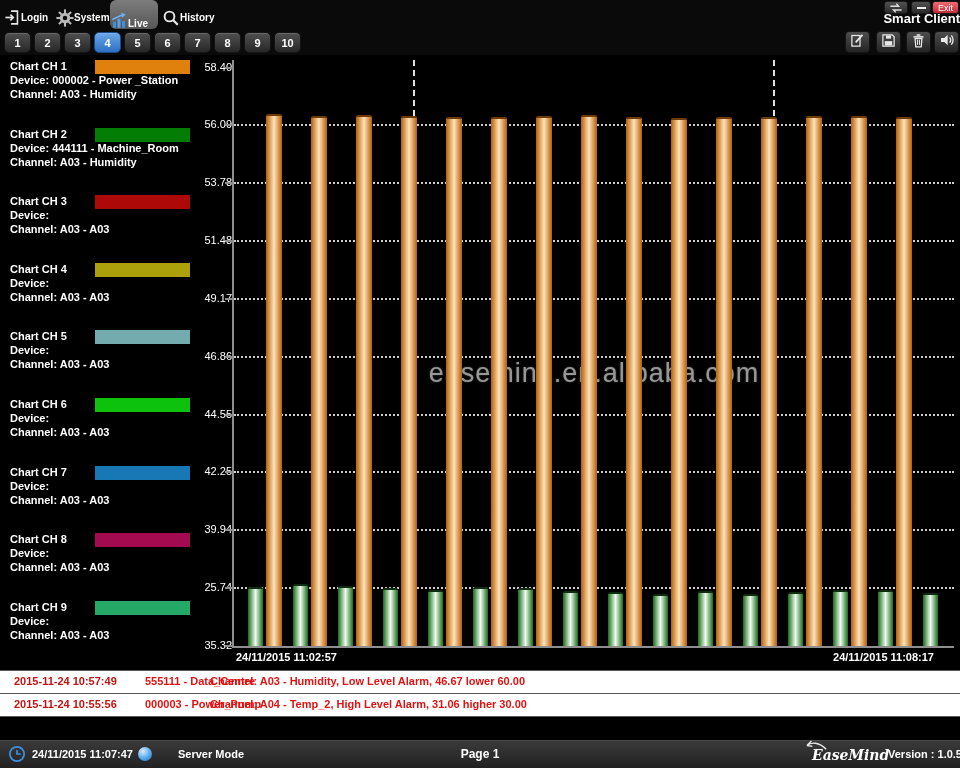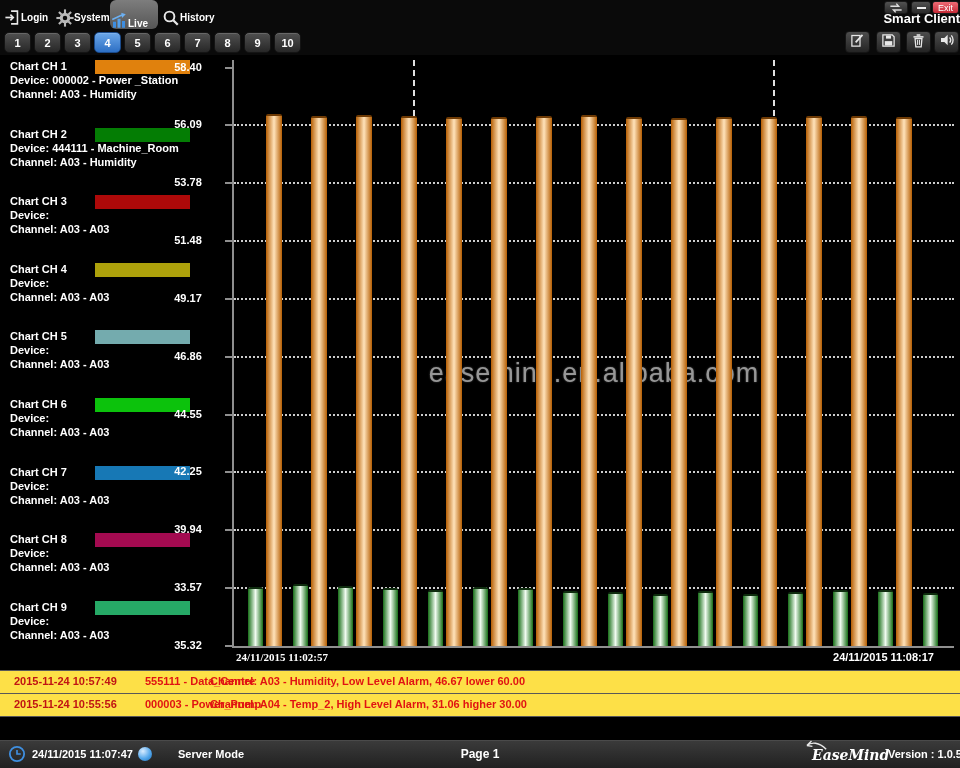--- a/index.html
+++ b/index.html
@@ -29,34 +29,34 @@
   .sidebar{position:absolute;left:0;top:55px;width:195px;height:617px;}
   .ch-entry{position:absolute;left:0;width:195px;height:46px;}
   .ch-line{position:absolute;left:10px;font-size:11px;font-weight:bold;color:#fff;white-space:nowrap;}
   .ch-title{top:0;} .ch-device{top:14px;} .ch-channel{top:28px;}
   .ch-swatch{position:absolute;left:95px;top:0;width:95px;height:14px;}
 
   
   .chart{position:absolute;left:0;top:55px;width:960px;height:617px;}
   .plot{position:absolute;left:232px;top:5px;width:720px;height:586px;
         border-left:2px solid #8f8f8f;border-bottom:2px solid #8f8f8f;box-sizing:content-box;}
-  .ytick-label{position:absolute;left:150px;width:76px;text-align:center;font-size:11px;font-weight:bold;color:#fff;}
+  .ytick-label{position:absolute;left:156px;width:76px;text-align:right;font-size:11px;font-weight:normal;color:#fff;}
   .ytickmark{position:absolute;left:-9px;width:7px;border-top:2px solid #8f8f8f;}
   .hgrid{position:absolute;left:0;right:0;border-top:2px dotted #cccccc;z-index:1;}
   .vgrid{position:absolute;top:0;bottom:0;border-left:2px dashed #e2e2e2;z-index:1;}
   .bar{position:absolute;bottom:0;z-index:2;border-radius:2px 2px 0 0;}
   .watermark{position:absolute;left:50%;top:298px;transform:translateX(-50%);z-index:1;
              font-size:27px;color:#979797;letter-spacing:1px;white-space:nowrap;
              text-shadow:0 0 2px rgba(255,255,255,.3);}
   .xlabel{position:absolute;top:596px;font-size:11px;font-weight:bold;color:#fff;}
-  .xlabel-left{left:236px;font-family:Liberation Serif, serif;} .xlabel-right{right:26px;}
+  .xlabel-left{left:236px;} .xlabel-right{right:26px;}
 
   
   .alarms{position:absolute;left:0;top:670px;width:960px;border-bottom:1px solid #585858;}
-  .alarm-row{position:relative;height:22px;border-top:1px solid #585858;background:#fde047;text-align:center;}
+  .alarm-row{position:relative;height:22px;border-top:1px solid #585858;background:#ffffff;text-align:center;}
   .alarm-cell{position:absolute;top:4px;font-size:11px;font-weight:bold;white-space:nowrap;}
   .alarm-time{left:14px;color:#c01414;}
   .alarm-device{left:115px;color:#e01313;margin-left:30px;}
   .alarm-msg{left:210px;color:#e01313;}
 
   
   .statusbar{position:absolute;left:0;top:740px;width:960px;height:28px;
              background:linear-gradient(#3a3a3a,#212121);border-top:1px solid #4a4a4a;box-sizing:border-box;}
   .sb-text{position:absolute;top:7px;font-size:11px;font-weight:bold;color:#fff;white-space:nowrap;}
   .sb-clock{position:absolute;left:8px;top:4px;}
@@ -252,21 +252,21 @@
     <div>
         <span class="ytick-label" style="top: 5.5px;">58.40</span>
         <span class="ytick-label" style="top: 63.4001px;">56.09</span>
         <span class="ytick-label" style="top: 121.3px;">53.78</span>
         <span class="ytick-label" style="top: 178.95px;">51.48</span>
         <span class="ytick-label" style="top: 236.85px;">49.17</span>
         <span class="ytick-label" style="top: 294.75px;">46.86</span>
         <span class="ytick-label" style="top: 352.65px;">44.55</span>
         <span class="ytick-label" style="top: 410.3px;">42.25</span>
         <span class="ytick-label" style="top: 468.2px;">39.94</span>
-        <span class="ytick-label" style="top: 526.1px;">33.57</span>
+        <span class="ytick-label" style="top: 526.1px;">25.74</span>
         <span class="ytick-label" style="top: 584px;">35.32</span>
       </div>
     <div class="plot">
       <div class="watermark">easemind.en.alibaba.com</div>
     <div class="ytickmark" style="top: 6.5px;"></div>
         <div class="ytickmark" style="top: 64.4001px;"></div>
         <div class="hgrid" style="top: 64.4001px;"></div>
         <div class="ytickmark" style="top: 122.3px;"></div>
         <div class="hgrid" style="top: 122.3px;"></div>
         <div class="ytickmark" style="top: 179.95px;"></div>

